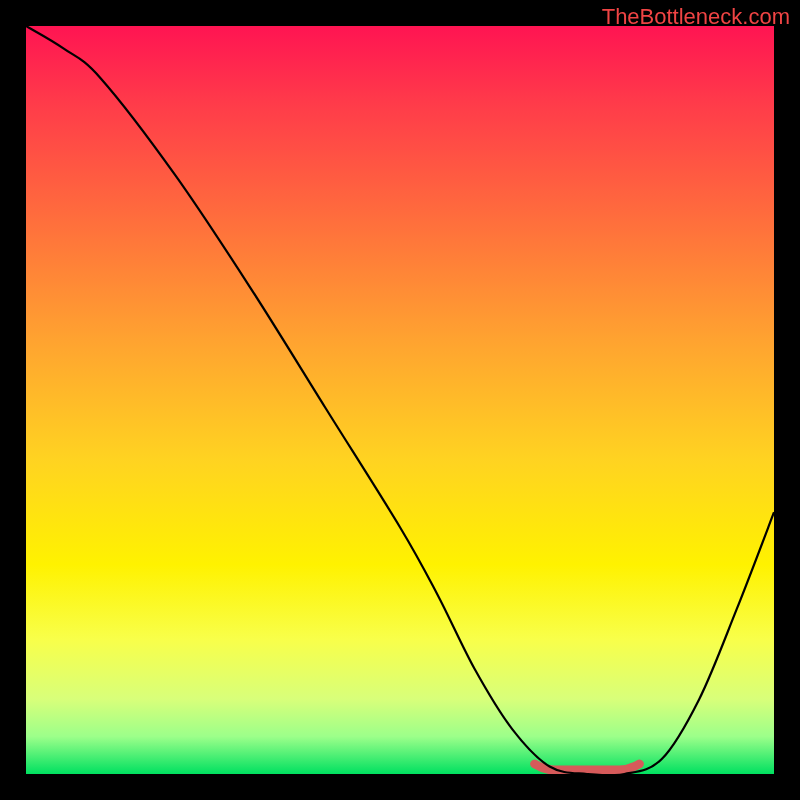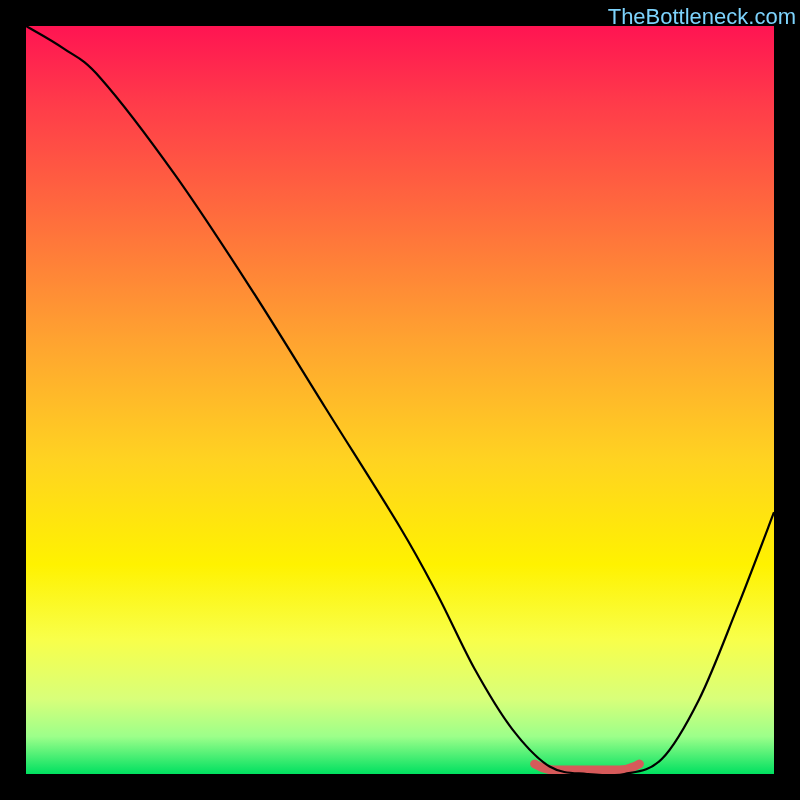--- a/index.html
+++ b/index.html
@@ -7,22 +7,22 @@
     width: 800px;
     height: 800px;
     background: #000;
     position: relative;
     overflow: hidden;
     font-family: Arial, sans-serif;
   }
   .watermark {
     position: absolute;
     top: 4px;
-    right: 4px;
-    color: #7dd3fc;
+    right: 10px;
+    color: #ef4444;
     font-size: 22px;
     font-weight: 500;
     z-index: 10;
   }
   .plot-area {
     position: absolute;
     top: 26px;
     left: 26px;
     width: 748px;
     height: 748px;

